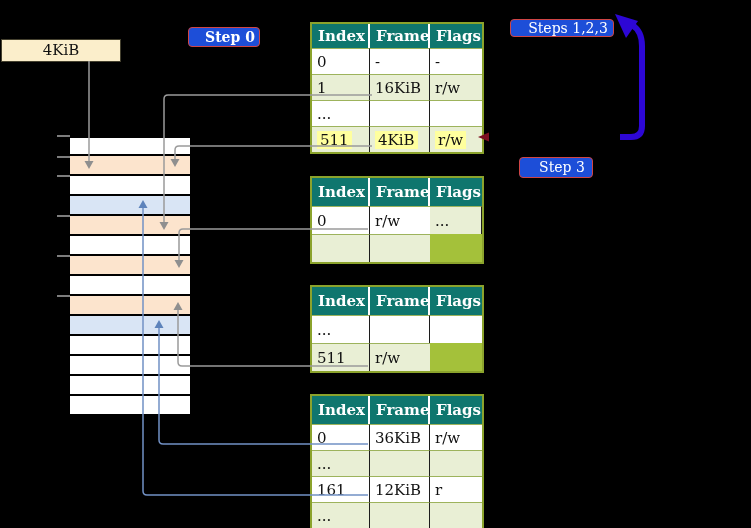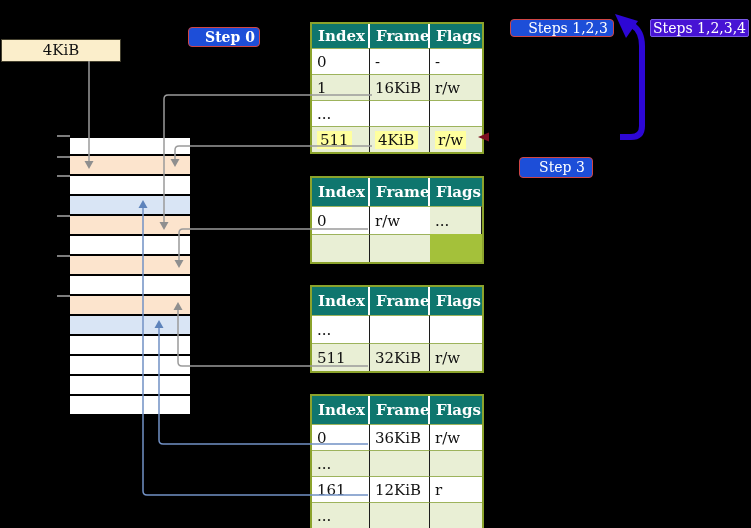--- a/index.html
+++ b/index.html
@@ -43,21 +43,20 @@
 </style>
 </head>
 <body>
 
 <div id="canvas">
 
   <div class="box4kib">4KiB</div>
 
   <div class="badge red" id="step0">Step 0</div>
   <div class="badge red" id="steps123">Steps 1,2,3</div>
-  <div class="badge blu" id="steps1234">Steps 1,2,3,4</div>
   <div class="badge red" id="step4">Step 3</div>
 
   <div class="stack">
     <div class="mrow"></div>
     <div class="mrow peach"></div>
     <div class="mrow"></div>
     <div class="mrow blue"></div>
     <div class="mrow peach"></div>
     <div class="mrow"></div>
     <div class="mrow peach"></div>
@@ -112,21 +111,20 @@
   </div>
 
   <div class="ptable" id="t3">
     <div class="th c1">Index</div>
     <div class="th c2">Frame</div>
     <div class="th c3">Flags</div>
     <div class="td c1">...</div>
     <div class="td c2"></div>
     <div class="td c3"></div>
     <div class="td c1 shaded">511</div>
-    <div class="td c2 shaded">32KiB</div>
     <div class="td c3 shaded">r/w</div>
   </div>
 
   <div class="ptable" id="t4">
     <div class="th c1">Index</div>
     <div class="th c2">Frame</div>
     <div class="th c3">Flags</div>
     <div class="td c1">0</div>
     <div class="td c2">36KiB</div>
     <div class="td c3">r/w</div>

